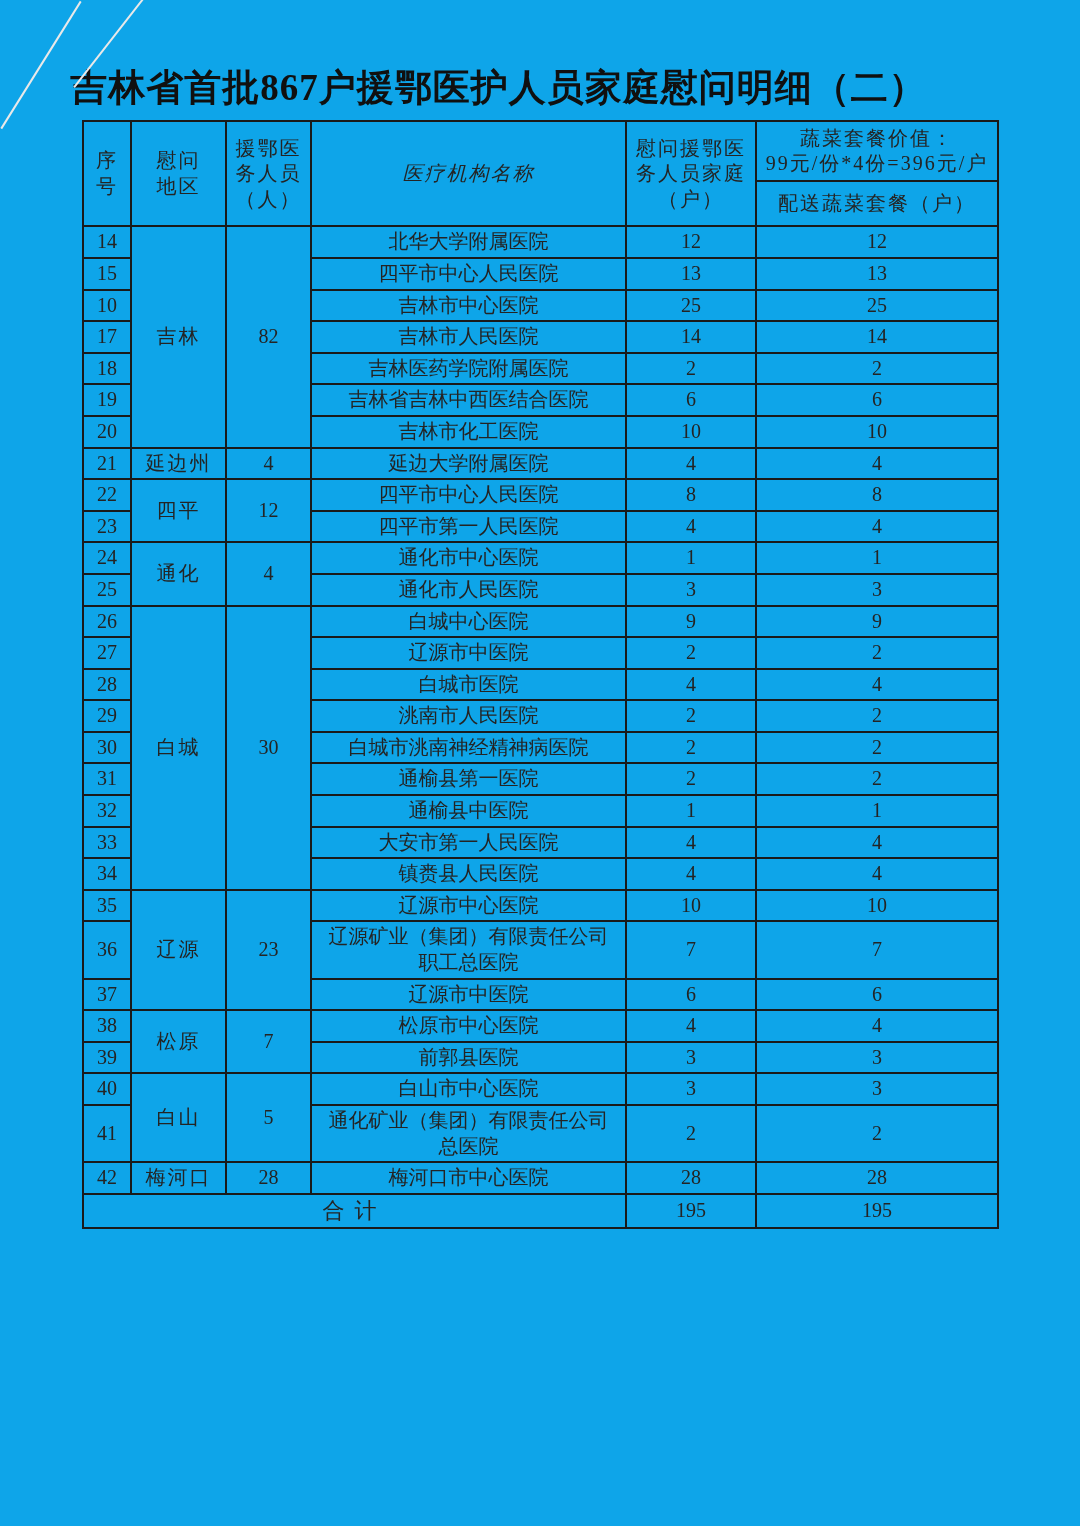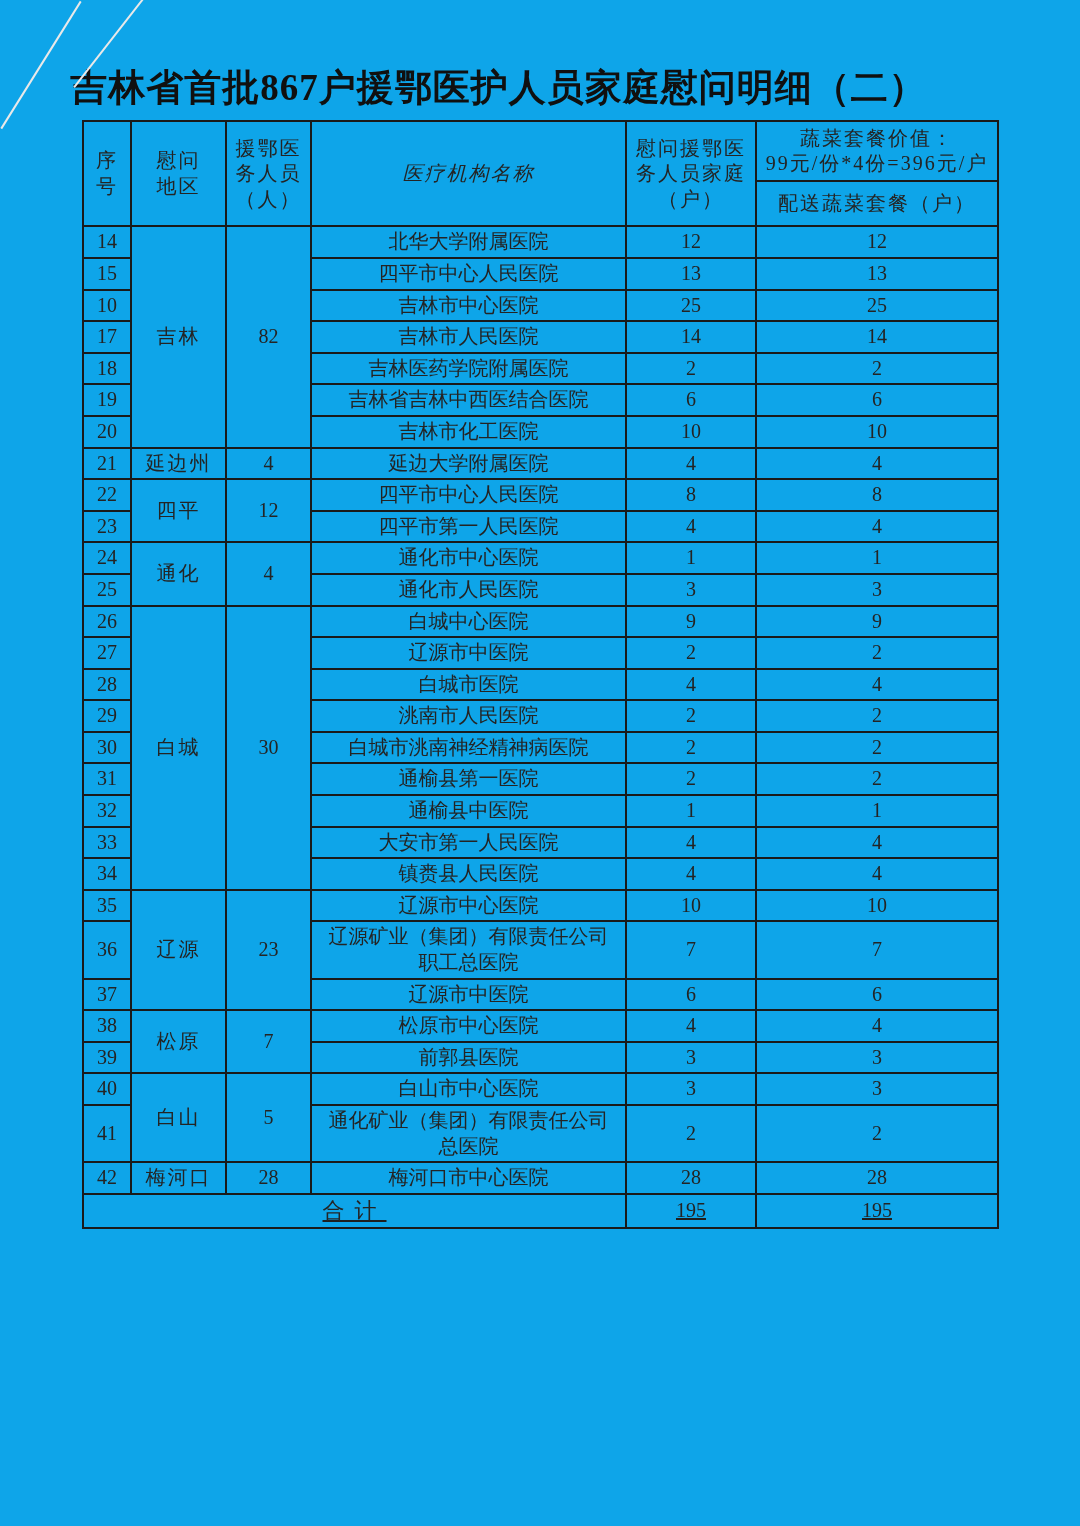--- a/index.html
+++ b/index.html
@@ -61,21 +61,21 @@
   th.inst-head { letter-spacing: 7px; font-size: 21px; font-style: italic; }
   th.pkg-value { letter-spacing: 0px; font-size: 19.5px; }
   th.pkg-delivery { letter-spacing: 3px; font-size: 20px; }
   tr.head-top { height: 60px; }
   tr.head-bottom { height: 45px; }
 
   tbody tr { height: 28px; }
   td.num { font-size: 22px; letter-spacing: 0; }
   td.region { font-size: 21px; letter-spacing: 2px; }
   td.inst { font-size: 20px; }
-  tfoot tr { height: 24px; text-decoration: underline; }
+  tfoot tr { height: 24px; }
   tfoot td.total-label { letter-spacing: 10px; font-size: 22px; }
 </style>
 </head>
 <body>
 
 <div class="page">
   <div class="crease1"></div>
   <div class="crease2"></div>
 
   <h1 class="doc-title">吉林省首批867户援鄂医护人员家庭慰问明细（二）</h1>

